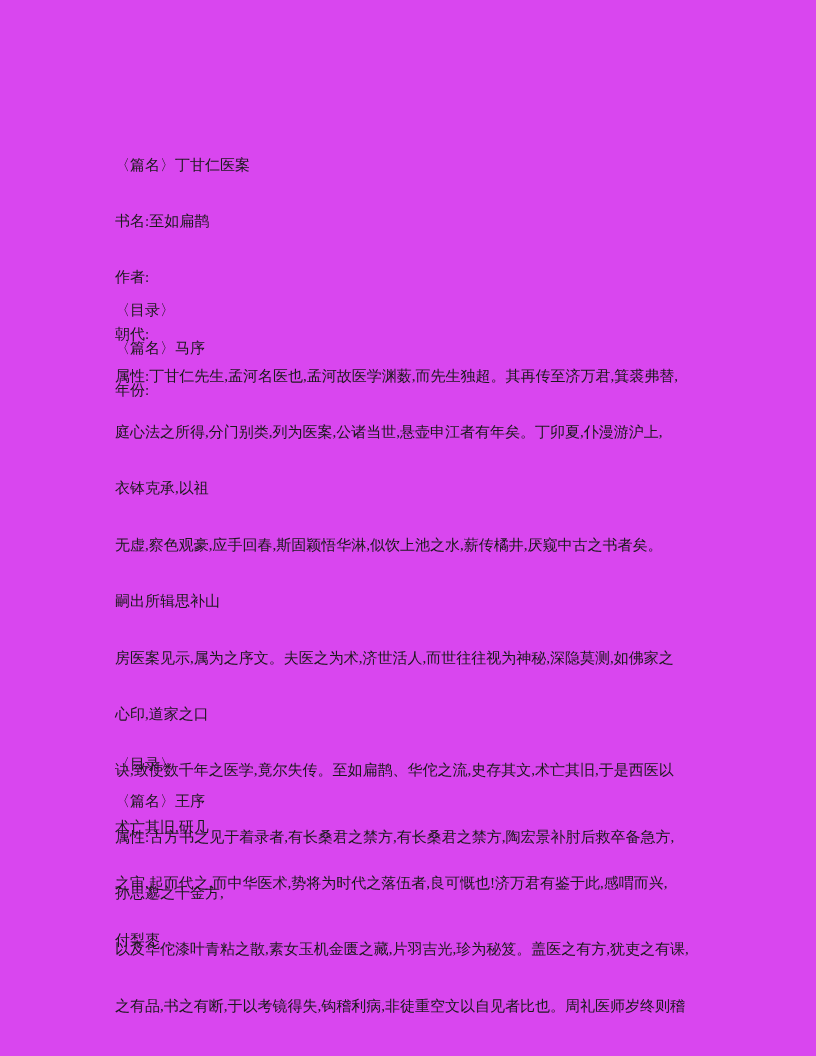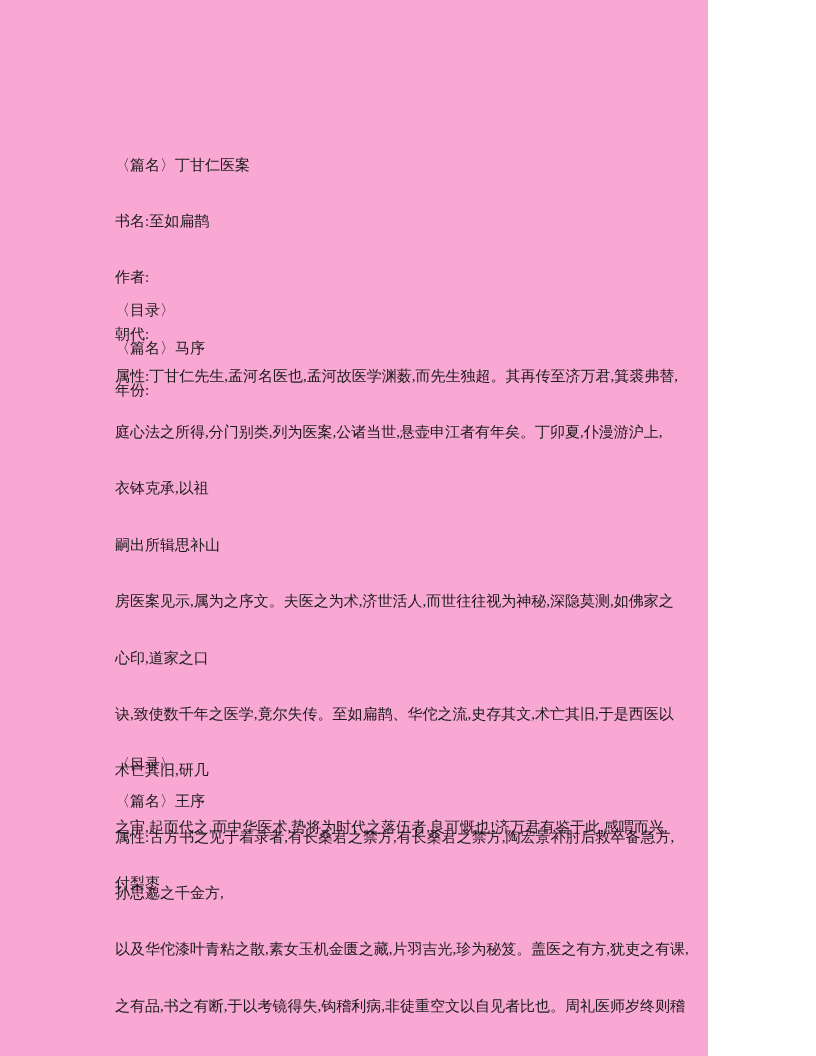--- a/index.html
+++ b/index.html
@@ -2,23 +2,23 @@
 <html><head>
 <meta charset="utf-8">
 <style>
   html, body {
     margin: 0;
     padding: 0;
     background: #ffffff;
   }
   .page {
     position: relative;
-    width: 708px;
+    width: 816px;
     height: 1056px;
-    background: #f9a8d4;
+    background: #d946ef;
     overflow: hidden;
     font-family: "Liberation Serif", "DejaVu Serif", serif;
     color: #1a1a1a;
   }
   .textblock {
     position: absolute;
     left: 115px;
     width: 615px;
     font-size: 15px;
     line-height: 18.8px;
@@ -49,20 +49,21 @@
     <div>年份:</div>
   </div>
 
   <div class="marker" style="top:260px;">〈目录〉</div>
   <div class="marker" style="top:298px;">〈篇名〉马序</div>
 
   <div class="textblock" style="top:329px;">
     <div>属性:丁甘仁先生,孟河名医也,孟河故医学渊薮,而先生独超。其再传至济万君,箕裘弗替,</div>
     <div>庭心法之所得,分门别类,列为医案,公诸当世,悬壶申江者有年矣。丁卯夏,仆漫游沪上,</div>
     <div>衣钵克承,以祖</div>
+    <div>无虚,察色观豪,应手回春,斯固颖悟华淋,似饮上池之水,薪传橘井,厌窥中古之书者矣。</div>
     <div>嗣出所辑思补山</div>
     <div>房医案见示,属为之序文。夫医之为术,济世活人,而世往往视为神秘,深隐莫测,如佛家之</div>
     <div>心印,道家之口</div>
     <div>诀,致使数千年之医学,竟尔失传。至如扁鹊、华佗之流,史存其文,术亡其旧,于是西医以</div>
     <div>术亡其旧,研几</div>
     <div>之审,起而代之,而中华医术,势将为时代之落伍者,良可慨也!济万君有鉴于此,感喟而兴,</div>
     <div>付梨枣</div>
     
     
     

